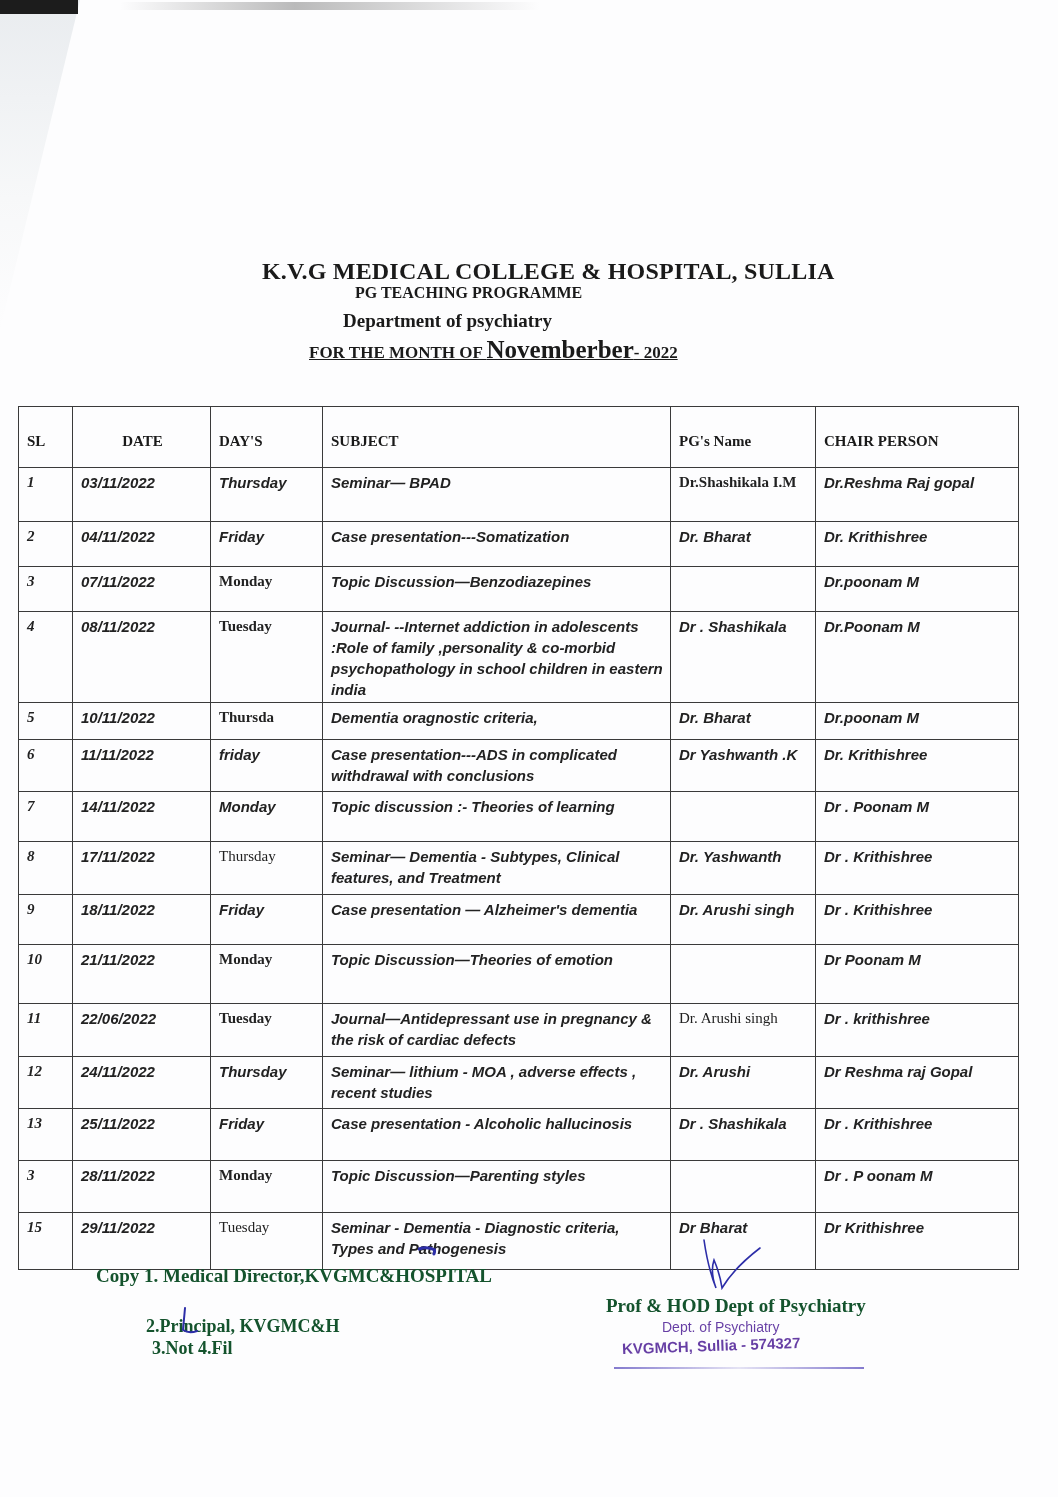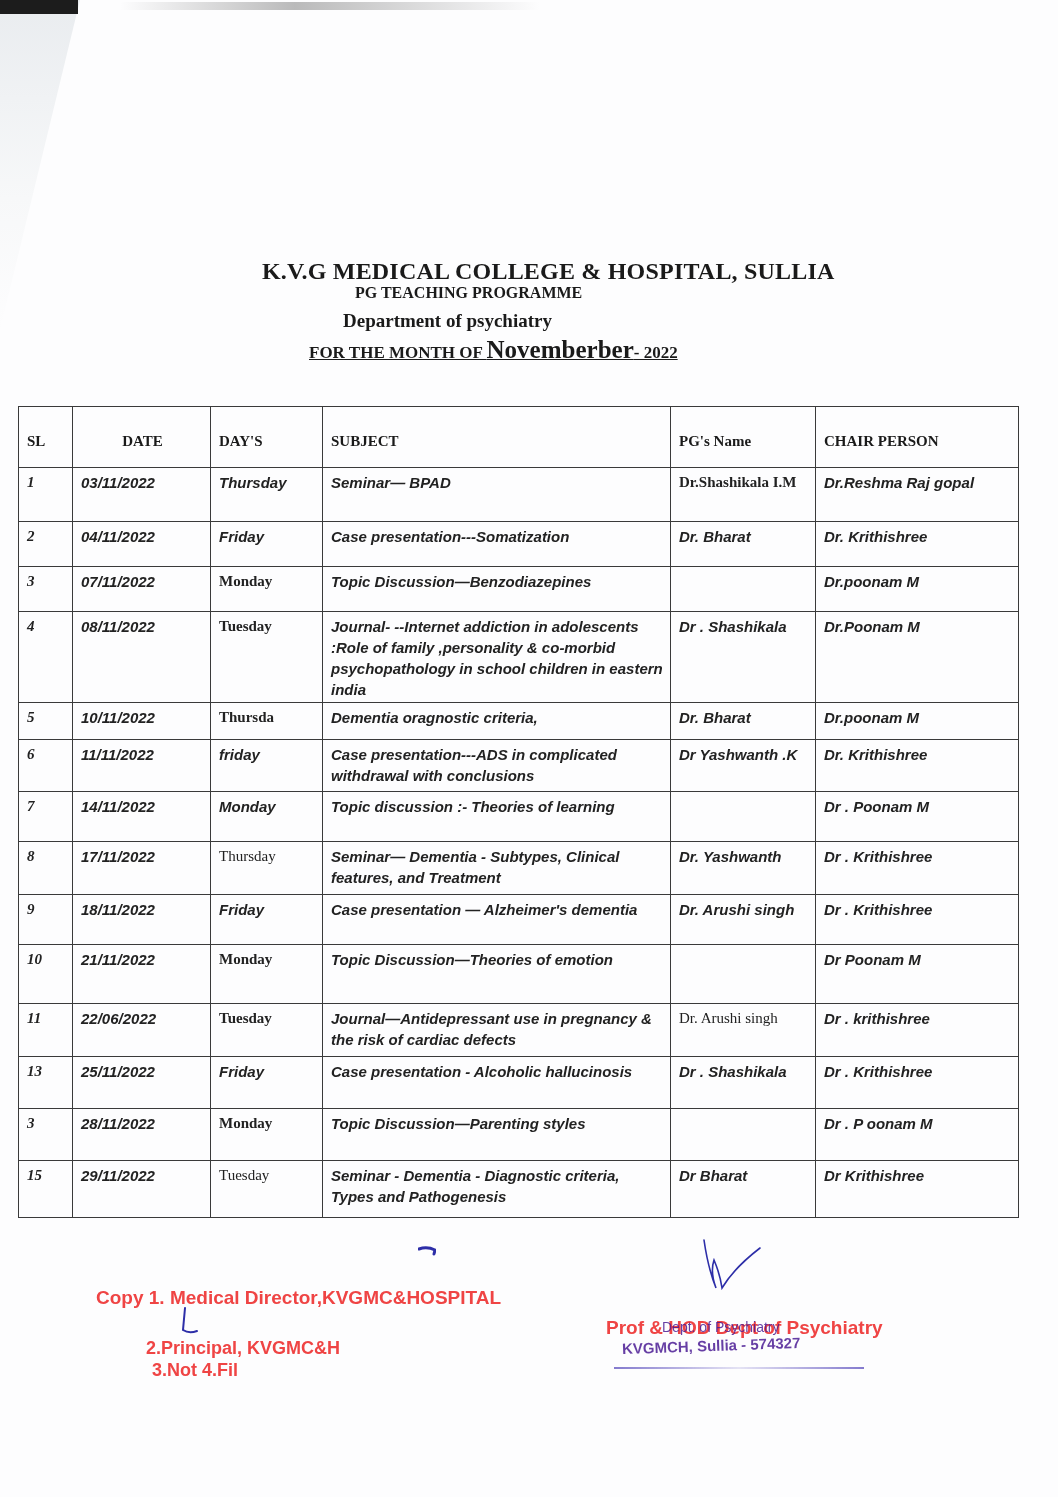--- a/index.html
+++ b/index.html
@@ -47,21 +47,21 @@
     height:34px; padding-top:24px;
   }
   th.c-subject { text-align:center; }
   th.c-pg { text-align:center;border-radius:19px; }
   td { font-style:italic; font-weight:bold; color:#222; }
   td.c-sl { font-family:"Liberation Serif", serif; }
   td.c-day.plain { font-style:normal; font-family:"Liberation Serif", serif; }
   td.c-pg.plain { font-style:normal; font-family:"Liberation Serif", serif; }
   td.c-subject { font-weight:bold; }
 
-  .footer { position:absolute; font-family:Liberation Sans, sans-serif; font-weight:bold; color:#ef4444; white-space:nowrap;margin-top:22px; }
+  .footer { position:absolute; font-family:Liberation Serif, serif; font-weight:bold; color:#14532d; white-space:nowrap; }
   .copy1 { left:96px; top:1265px; font-size:19px; }
   .copy2 { left:146px; top:1316px; font-size:18px; }
   .copy3 { left:152px; top:1338px; font-size:18px; }
   .signer { left:606px; top:1295px; font-size:19px; }
 
   .stamp {
     position:absolute; left:612px; top:1315px; width:285px; height:75px;
     font-family:Liberation Sans, sans-serif; font-weight:bold; color:#4c1d95;
     opacity:0.85;
   }
@@ -194,20 +194,28 @@
     </tr>
     <tr style="height:53px">
       <td class="c-sl">11</td>
       <td class="c-date">22/06/2022</td>
       <td class="c-day plain">Tuesday</td>
       <td class="c-subject">Journal—Antidepressant use in pregnancy &amp; the risk of cardiac defects</td>
       <td class="c-pg plain" style="font-weight:normal">Dr. Arushi singh</td>
       <td class="c-chair">Dr . krithishree</td>
     </tr>
     <tr style="height:52px">
+      <td class="c-sl">12</td>
+      <td class="c-date">24/11/2022</td>
+      <td class="c-day">Thursday</td>
+      <td class="c-subject">Seminar— lithium - MOA , adverse effects , recent studies</td>
+      <td class="c-pg">Dr. Arushi</td>
+      <td class="c-chair">Dr Reshma raj Gopal</td>
+    </tr>
+    <tr style="height:52px">
       <td class="c-sl">13</td>
       <td class="c-date">25/11/2022</td>
       <td class="c-day">Friday</td>
       <td class="c-subject">Case presentation - Alcoholic hallucinosis</td>
       <td class="c-pg">Dr . Shashikala</td>
       <td class="c-chair">Dr . Krithishree</td>
     </tr>
     <tr style="height:52px">
       <td class="c-sl">3</td>
       <td class="c-date">28/11/2022</td>

